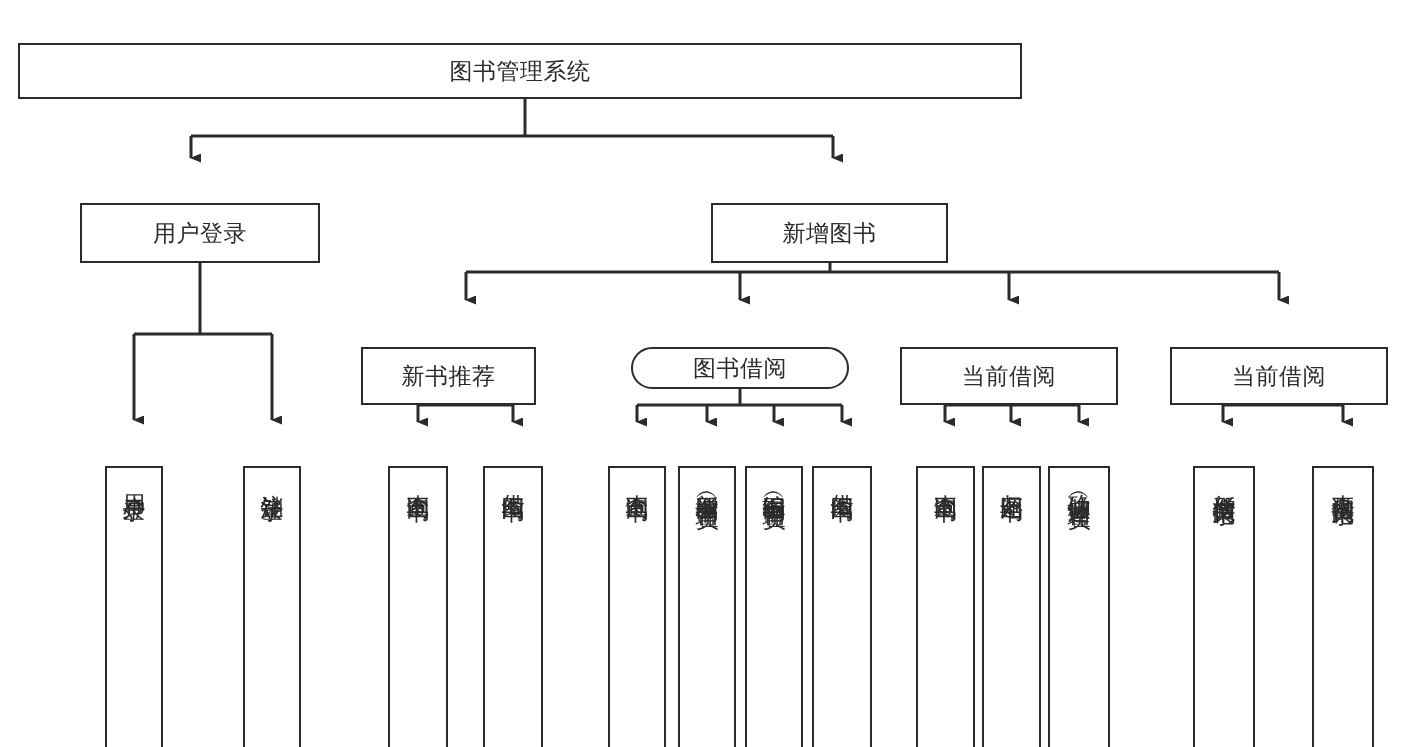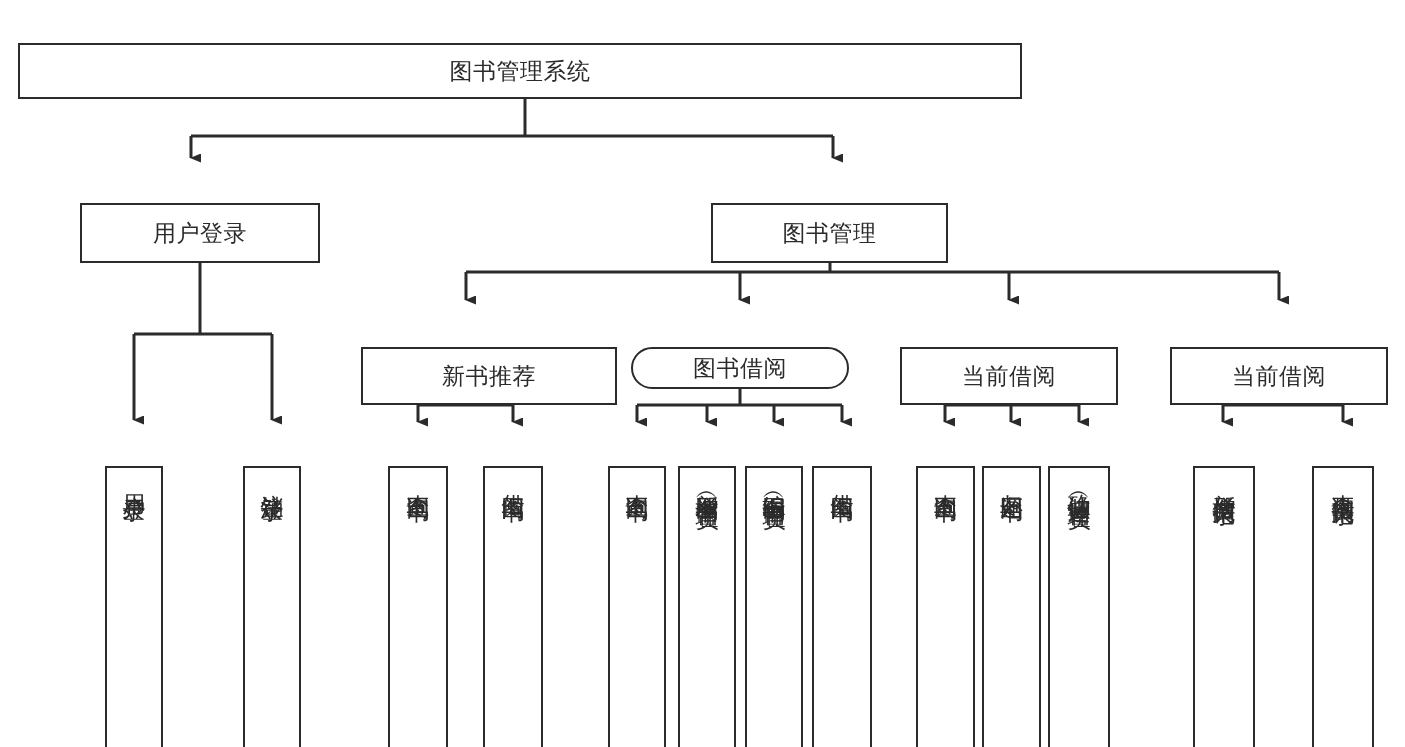--- a/index.html
+++ b/index.html
@@ -119,24 +119,24 @@
   </svg>
 
   <div class="node horiz" style="left:18px;top:12px;width:1004px;height:56px;">
     <span>图书管理系统</span>
   </div>
 
   <div class="node horiz" style="left:80px;top:172px;width:240px;height:60px;">
     <span>用户登录</span>
   </div>
   <div class="node horiz" style="left:711px;top:172px;width:237px;height:60px;">
-    <span>图书管理</span>
+    <span>新增图书</span>
   </div>
 
-  <div class="node horiz" style="left:361px;top:316px;width:256px;height:58px;">
+  <div class="node horiz" style="left:361px;top:316px;width:175px;height:58px;">
     <span>新书推荐</span>
   </div>
   <div class="node horiz" style="left:631px;top:316px;width:218px;height:42px;border-radius:24px;">
     <span>图书借阅</span>
   </div>
   <div class="node horiz" style="left:900px;top:316px;width:218px;height:58px;">
     <span>当前借阅</span>
   </div>
   <div class="node horiz" style="left:1170px;top:316px;width:218px;height:58px;">
     <span>当前借阅</span>

